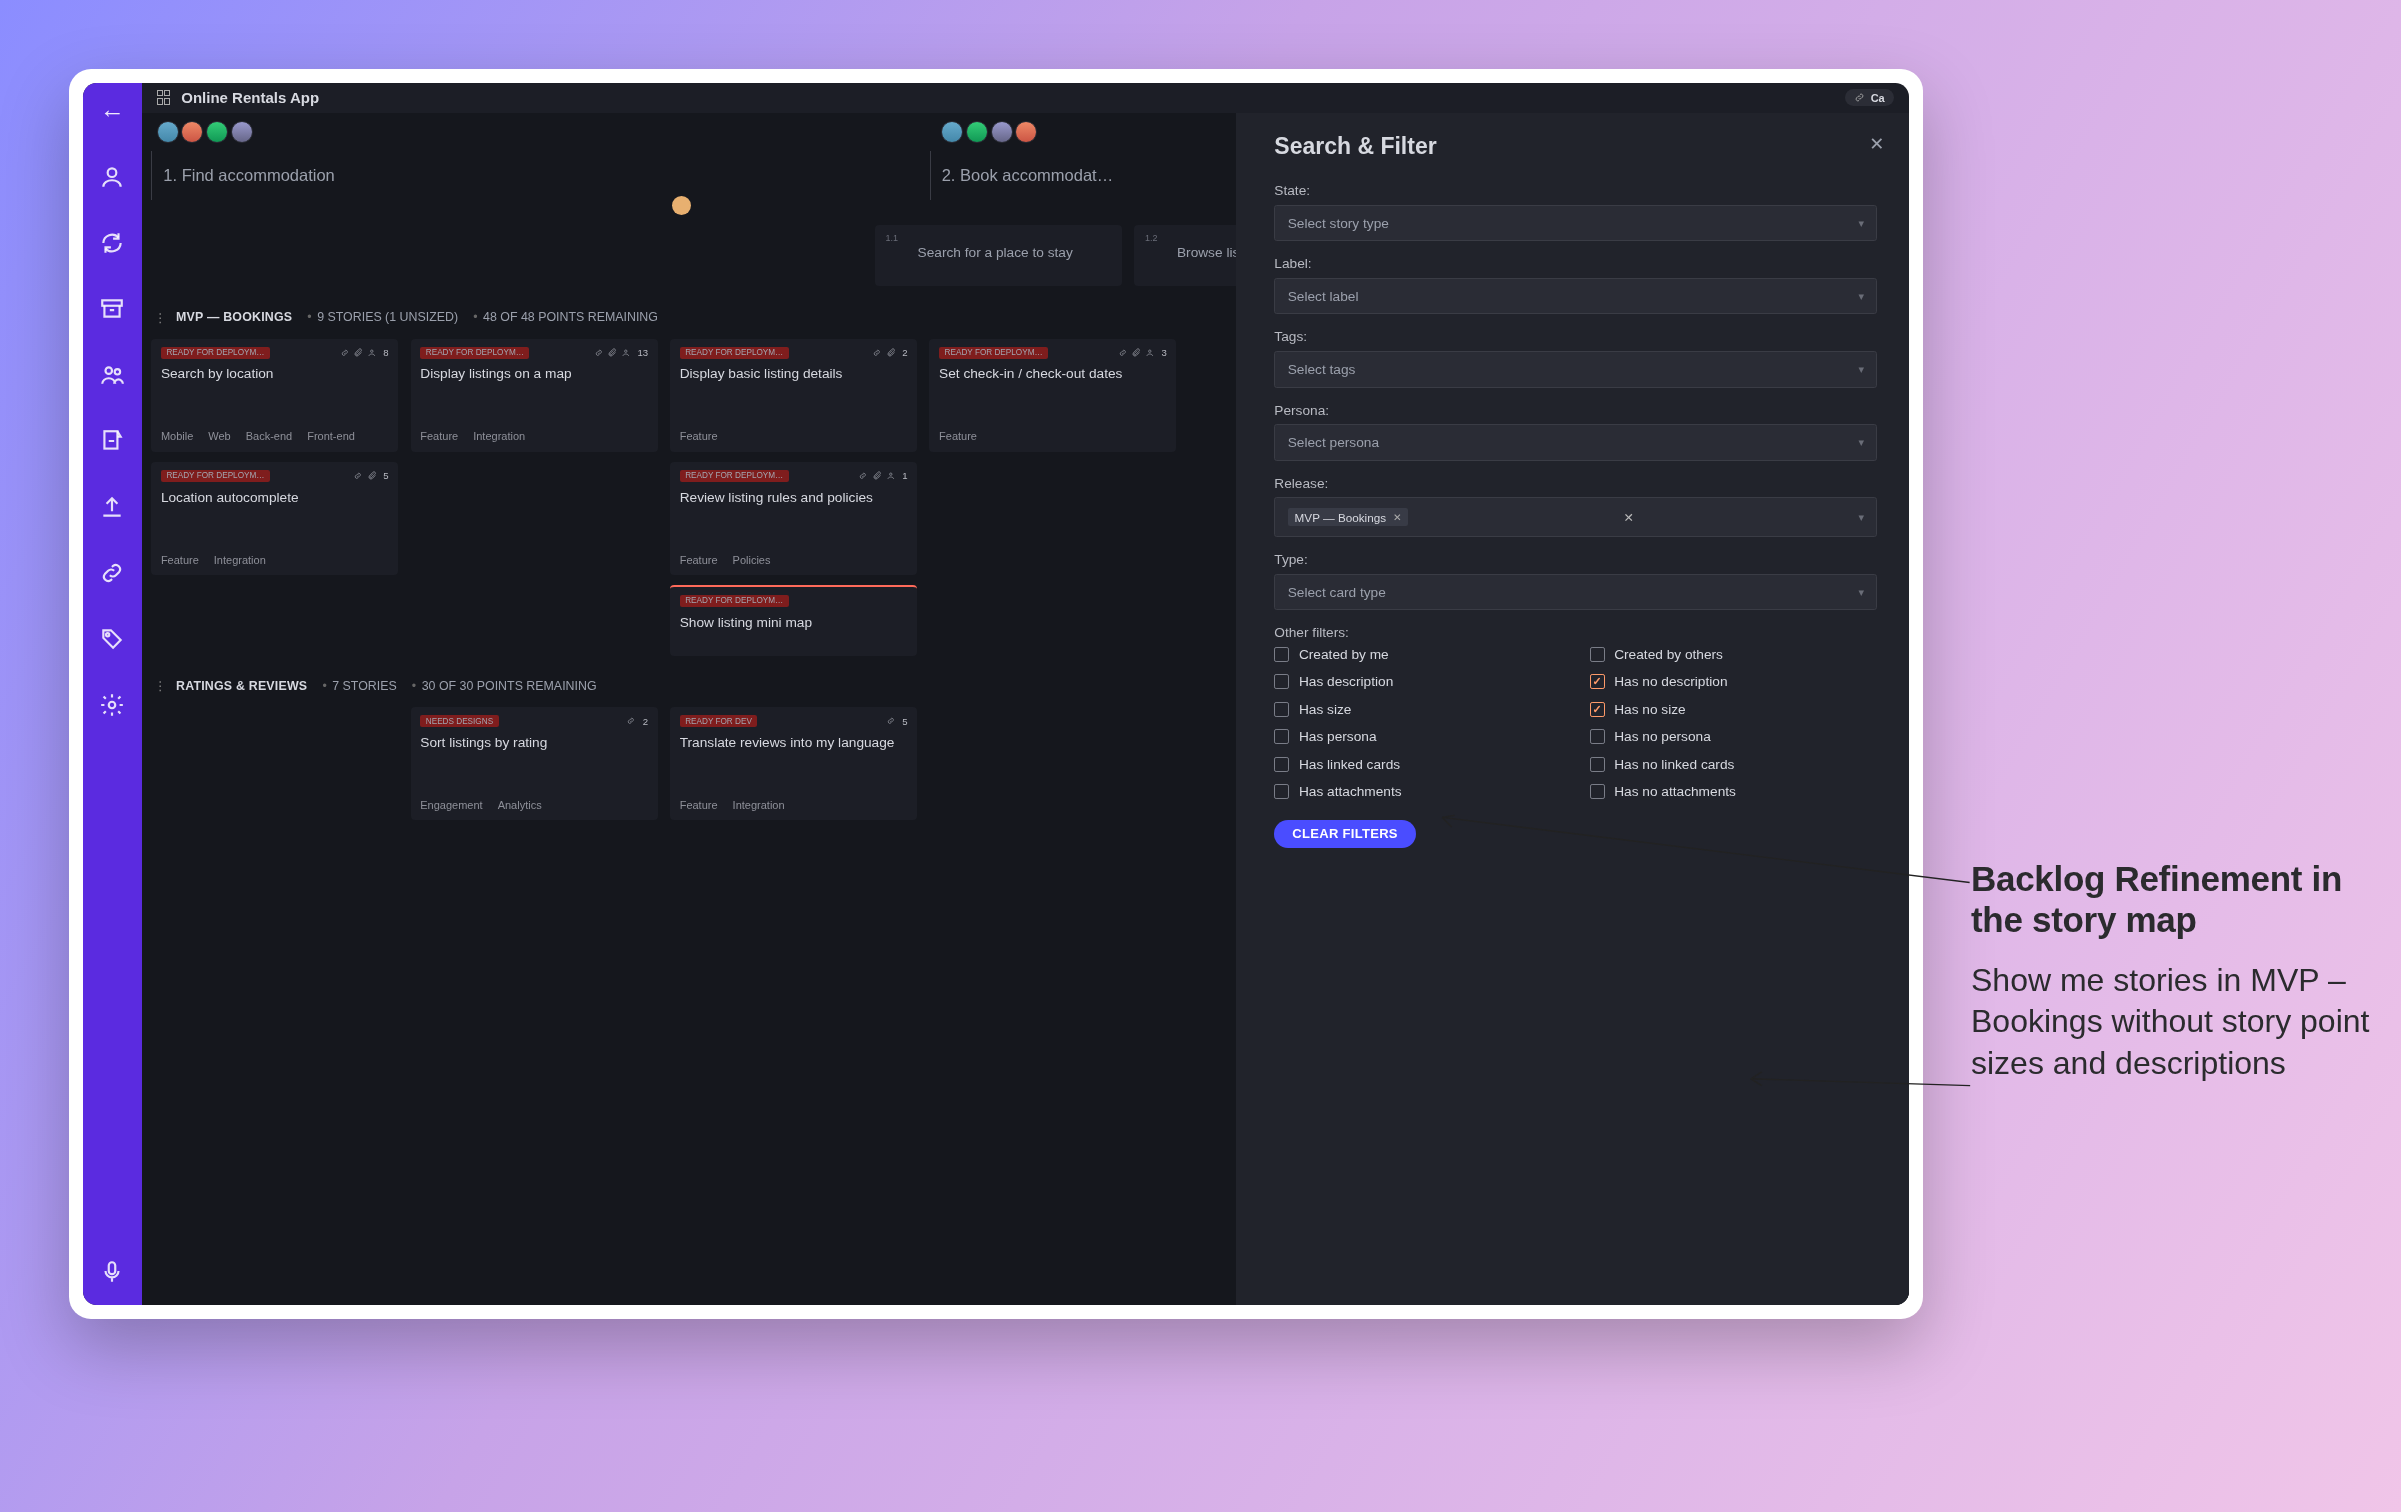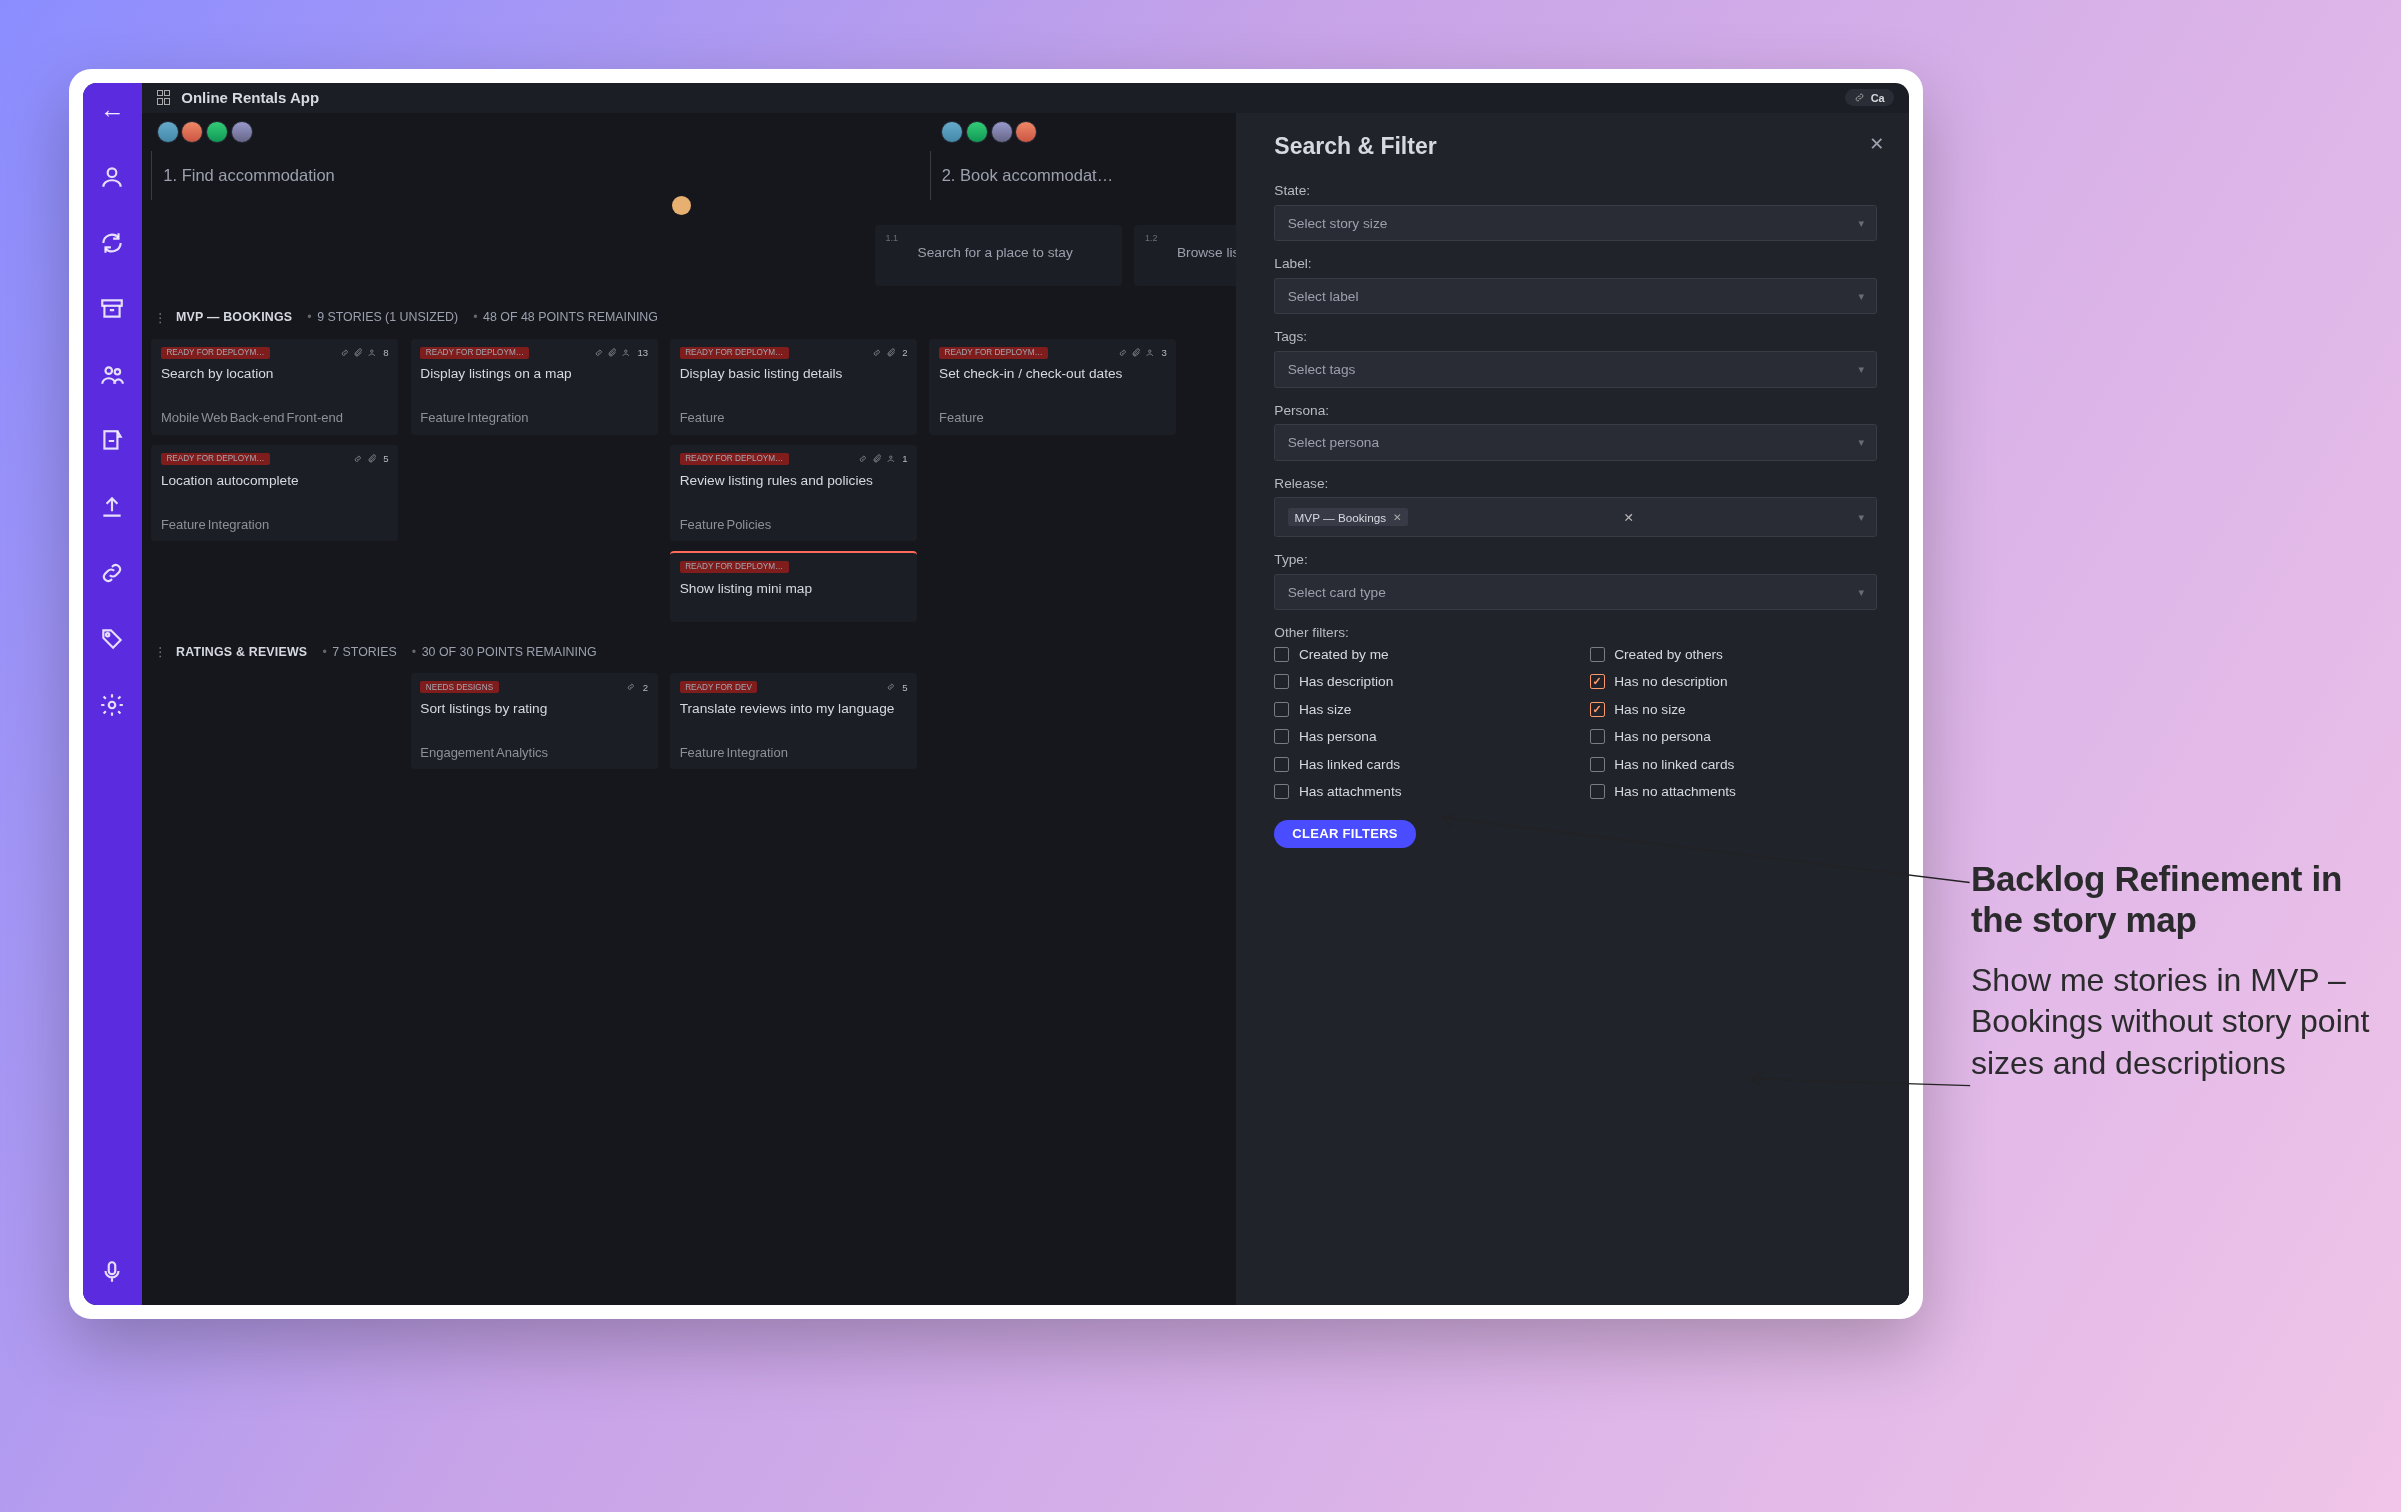--- a/index.html
+++ b/index.html
@@ -117,21 +117,21 @@
   background:#1c1e26; border-radius:4.1px; padding:8.2px 9.6px 9.6px;
   position:relative;
 }
 .card.accent{ border-top:2.1px solid #ff6a5a;}
 .badge {
   font-size:8.2px; background:#7f1d1d; color:#a3a6b0; padding:1.4px 5.5px; border-radius:2.1px;
 }
 .card .hdr{display:flex; align-items:center; gap:5.5px;}
 .card .hdr .rt{margin-left:auto; display:flex; gap:4.1px; color:#8e9099; font-size:9.6px; align-items:center;}
 .card .title{color:#d7d9e0; font-size:13.7px; margin-top:6.9px; line-height:1.3; min-height:33px;}
-.card .tags{display:flex; gap:2px; margin-top:12px; font-size:13px; color:#8e9099;}
+.card .tags{display:flex; gap:15px; margin-top:32px; font-size:11px; color:#8e9099;}
 .pts{font-size:9.6px; color:#b8bac2; margin-left:2.7px;}
 .mini-icn{width:9.6px;height:9.6px; stroke:#8e9099; fill:none; stroke-width:2;}
 
 
 .panel {
   position:absolute; right:0; top:0; bottom:0; width:673px;
   background:#21232b; padding: 20.6px 32px 20.6px 38px;
   color:#d7d9e0; overflow:auto;
 }
 .panel .close{ position:absolute; right:25px; top:20.6px; color:#9ba0ac; font-size:18px;}
@@ -506,21 +506,21 @@
           </div>
 
       <div class="panel">
         <div class="close">✕</div>
         <h1>Search &amp; Filter</h1>
 
 
         <div class="fgroup">
           <span class="fld-lbl">State:</span>
           <div class="select">
-                <span>Select story size</span>
+                <span>Select story type</span>
                 <span class="chev">▾</span>
               </div>
         </div>
         <div class="fgroup">
           <span class="fld-lbl">Label:</span>
           <div class="select">
                 <span>Select label</span>
                 <span class="chev">▾</span>
               </div>
         </div>

